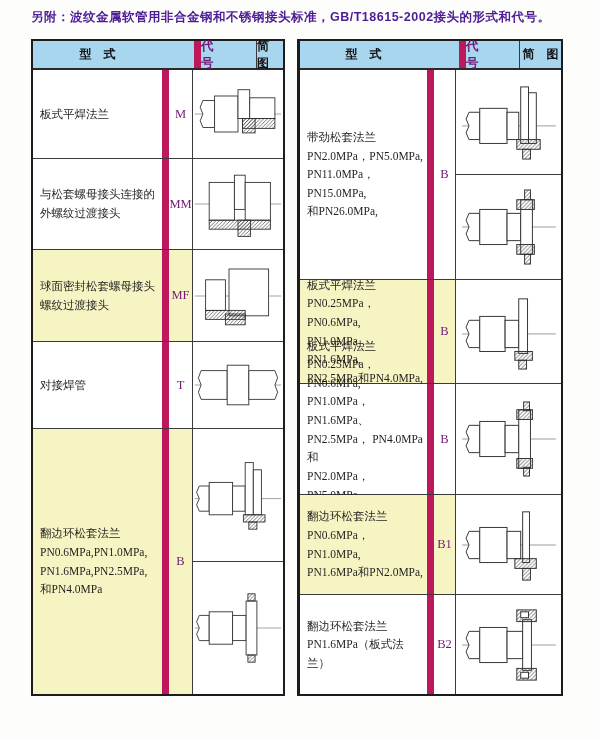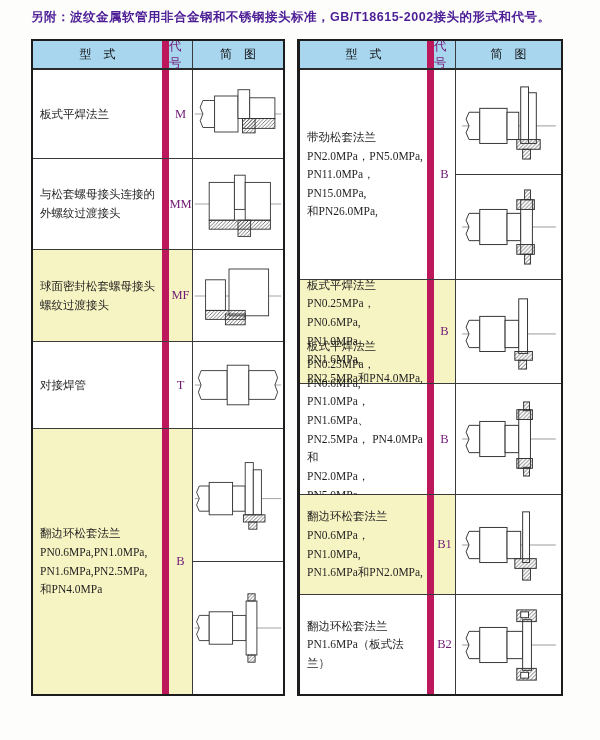--- a/index.html
+++ b/index.html
@@ -4,22 +4,22 @@
 <style>
   * { margin:0; padding:0; box-sizing:border-box; }
   body { font-family:"Liberation Sans","DejaVu Sans",sans-serif; background:#ffffff; }
   .page { position:relative; width:600px; height:740px; background:#fdfdfc; overflow:hidden; }
   .title { position:absolute; left:31px; top:9px; width:545px; font-size:12.5px; font-weight:bold;
            color:#4c1d95; letter-spacing:0.5px; }
   .tbl { position:absolute; top:39px; border:2px solid #1c1c1c; background:#fff;
          display:flex; flex-direction:column; }
   .tbl-left  { left:31px;  width:254px; height:657px; }
   .tbl-right { left:297px; width:266px; height:657px; border-left-width:3px; }
-  .hdr { display:flex; height:29px; background:#a9d6ef; font-weight:normal; font-size:12px; color:#111;
-         flex:0 0 auto; border-bottom:2px solid #2a2a2a; }
+  .hdr { display:flex; height:29px; background:#a9d6ef; font-weight:bold; font-size:12px; color:#111;
+         flex:0 0 auto; border-bottom:2px solid #2a2a2a;gap:32px; }
   .row { display:flex; flex:0 0 auto; border-bottom:1px solid #3a3a3a; }
   .row:last-child { border-bottom:none; }
   .cell { display:flex; align-items:center; }
   .c-type { flex:0 0 129px; padding:4px 4px 4px 7px; }
   .c-code { flex:0 0 30px; justify-content:center; border-left:7px solid #be185d;
             font-family:"Liberation Serif","DejaVu Serif",serif; font-size:12.5px; color:#701a75; }
   .c-diag { flex:1 1 auto; border-left:1px solid #3a3a3a; background:#fff;
             display:flex; flex-direction:column; }
   .tbl-right .c-type { flex:0 0 127px; }
   .tbl-right .c-code { flex:0 0 28px; }

